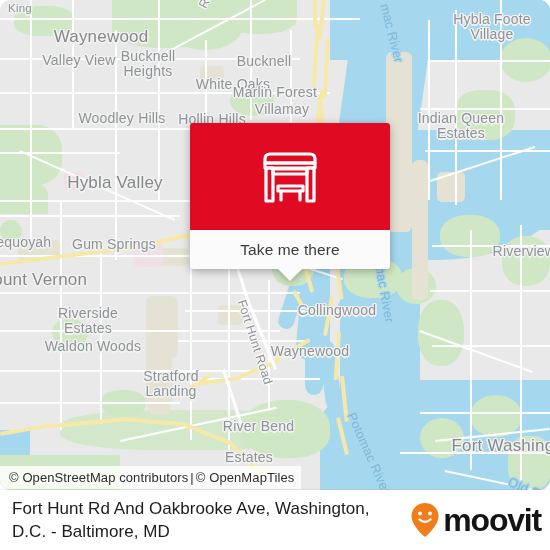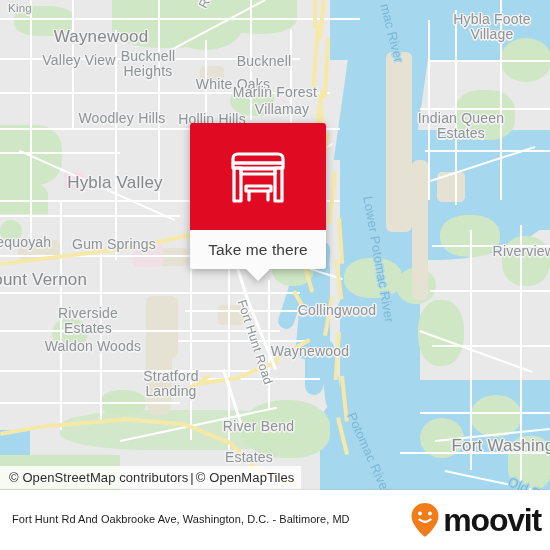--- a/index.html
+++ b/index.html
@@ -8,20 +8,21 @@
     font-family:"Liberation Sans", sans-serif;
     background:#ffffff;
   }
   #app{position:relative;width:550px;height:550px;overflow:hidden;}
 
   
   #map{
     position:absolute;left:0;top:0;width:550px;height:490px;
     background:#eceff0;
     overflow:hidden;
+    border-radius:11px;
   }
   .water{position:absolute;background:#a5d8ef;}
   .green{position:absolute;background:#cfe7c4;}
   .sand{position:absolute;background:#e6e2d3;}
   .urban{position:absolute;background:#e9e9e9;}
   .pinkzone{position:absolute;background:#f0dfe4;}
 
   
   .road{position:absolute;background:#ffffff;transform-origin:0 0;}
   .hwy{position:absolute;background:#f6e9a8;transform-origin:0 0;border-radius:1px;}
@@ -49,21 +50,21 @@
   .lbl.road-lbl{
     color:#8e9396;
     font-size:12.5px;
     text-shadow:
       -1.5px 0 #fafafa, 1.5px 0 #fafafa, 0 -1.5px #fafafa, 0 1.5px #fafafa;
   }
   .lbl.ctr{transform:translateX(-50%);}
 
   
   #popup{
-    position:absolute;left:190px;top:123px;width:136px;
+    position:absolute;left:190px;top:123px;width:200px;
     filter:drop-shadow(0 2px 4px rgba(0,0,0,.30));
   }
   #popup-img{
     background:#e00a23;height:107px;border-radius:3px 3px 0 0;
     display:flex;align-items:center;justify-content:center;
   }
   #popup-foot{
     background:#fbfbfb;height:39px;border-radius:0 0 3px 3px;
     display:flex;align-items:center;justify-content:center;
     position:relative;
@@ -91,21 +92,21 @@
   
   #footer{
     position:absolute;left:0;top:490px;width:550px;height:60px;
     background:#ffffff;
     display:flex;align-items:center;
     box-shadow:0 -1px 2px rgba(0,0,0,.06);
   }
   #footer-title{
     flex:1;
     padding-left:12px;padding-right:6px;
-    font-size:11px;color:#1c1c1c;line-height:1.38;
+    font-size:17px;color:#1c1c1c;line-height:1.38;
     letter-spacing:.05px;
   }
   #brand{
     display:flex;align-items:center;gap:2px;
     padding-right:9px;
   }
   #brand-word{
     font-size:32px;font-weight:bold;color:#141414;
     letter-spacing:-1.2px;line-height:1;
     margin-left:1px;

